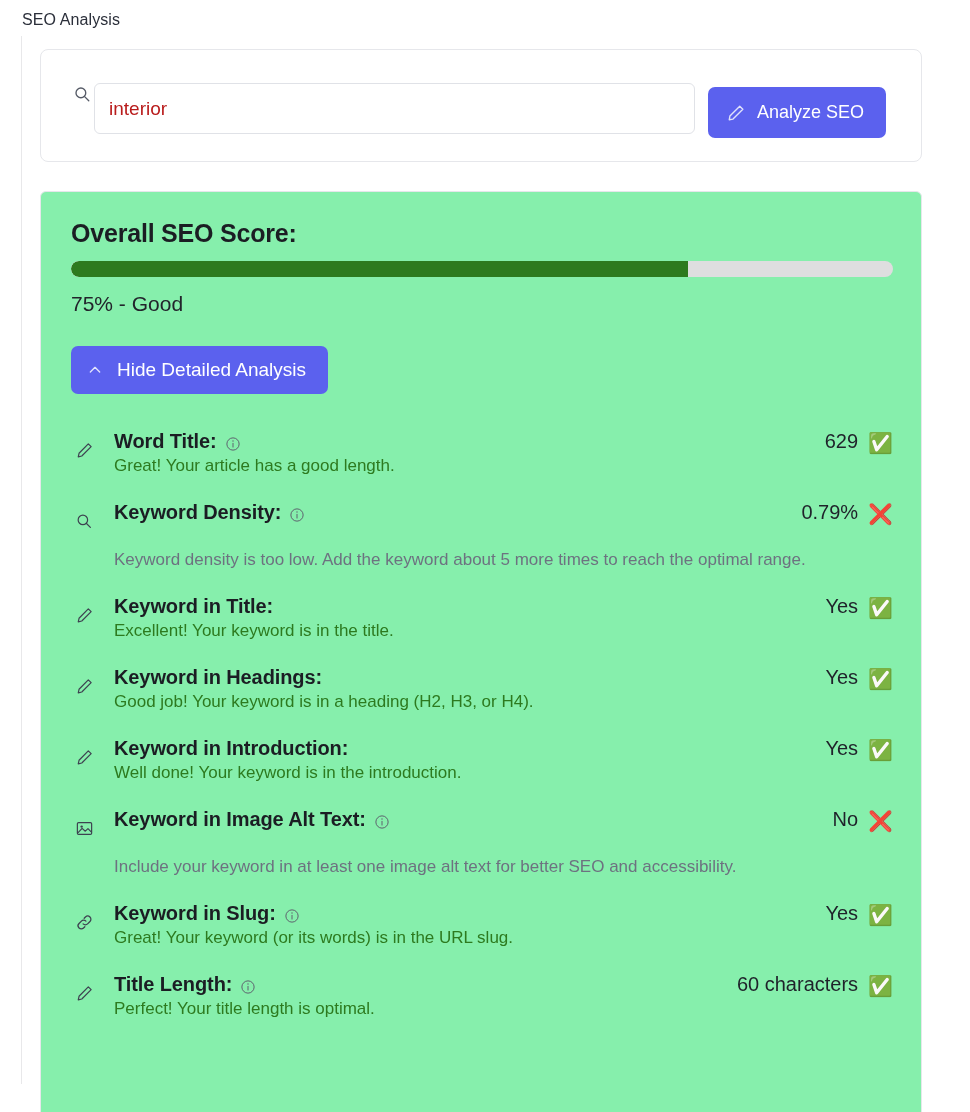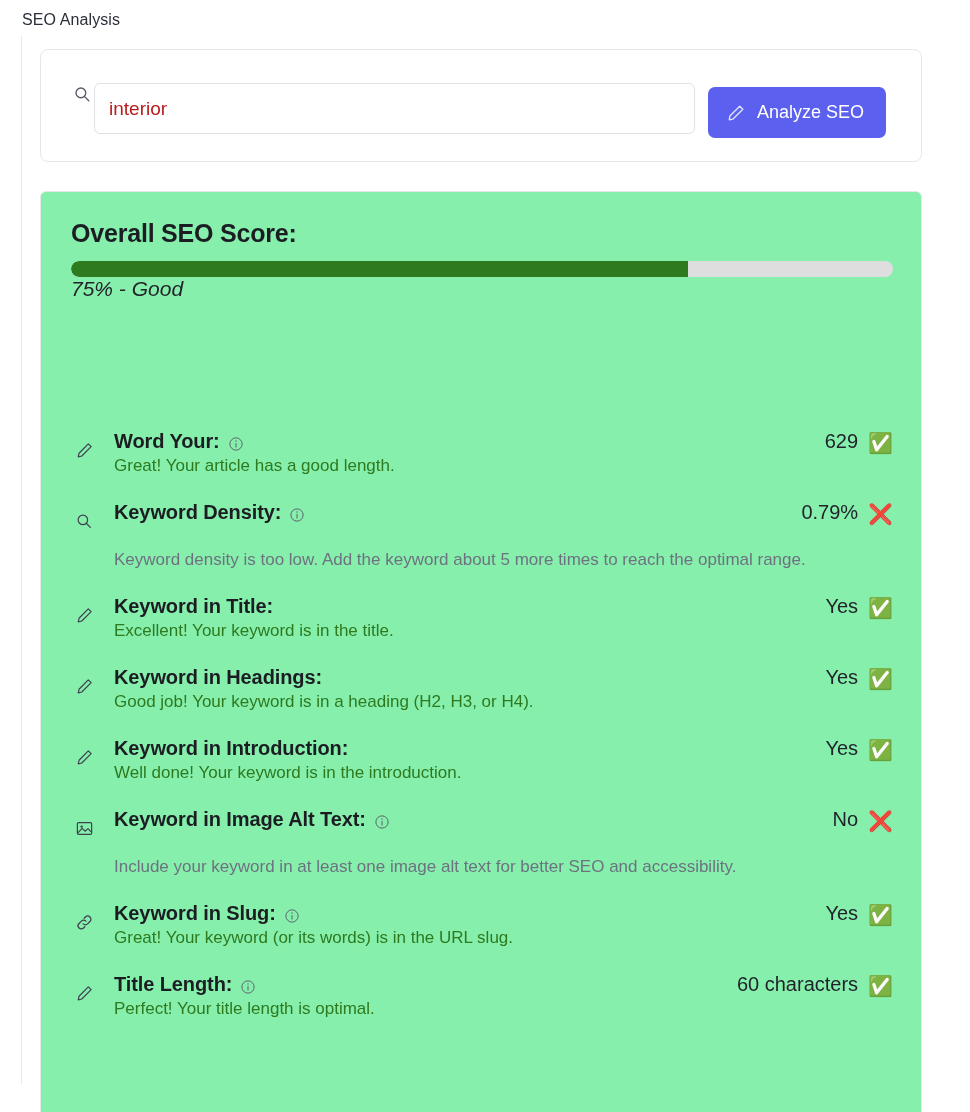--- a/index.html
+++ b/index.html
@@ -110,24 +110,23 @@
     border-radius: 8px;
     overflow: hidden;
   }
   .progress-fill {
     height: 100%;
     background: #2d7a1f;
     border-radius: 8px 0 0 8px;
   }
   .score-label {
     position: absolute;
-    left: 30px; top: 85px;
+    left: 30px; top: 100px;
     font-size: 21px;
     color: #22242b;
-    font-style: italic;
   }
   .toggle-btn {
     position: absolute;
     left: 30px; top: 154px;
     height: 48px;
     padding: 0 22px 0 16px;
     background: #5b61ee;
     border: none;
     border-radius: 7px;
     color: #fff;
@@ -241,31 +240,39 @@
   <div class="results-card">
 
     <div class="score-title">Overall SEO Score:</div>
 
     <div class="progress-track">
       <div class="progress-fill" style="width: 75%;"></div>
     </div>
 
     <div class="score-label">75% - Good</div>
 
+    <button class="toggle-btn">
+      <span style="display:inline-flex;">
+        <svg width="16" height="16" viewBox="0 0 24 24" fill="none" stroke="#e2e4fc" stroke-width="2" stroke-linecap="round" stroke-linejoin="round">
+          <polyline points="5,15 12,8 19,15"></polyline>
+        </svg>
+      </span>
+      <span>Hide Detailed Analysis</span>
+    </button>
 
     <div class="metrics">
         <div class="metric">
           <span class="metric-icon">
             <svg width="19" height="19" viewBox="0 0 24 24" fill="none" stroke="currentColor" stroke-width="1.5" stroke-linecap="round" stroke-linejoin="round">
               <path d="M16.8 3.6l3.6 3.6L8.6 19 4.1 20l1-4.5z"></path>
             </svg>
           </span>
           <div class="metric-head">
             <span class="metric-name-wrap">
-              <span class="metric-name">Word Your:</span>
+              <span class="metric-name">Word Title:</span>
               <span class="info-icon">
                 <svg width="16" height="16" viewBox="0 0 24 24" fill="none" stroke="currentColor" stroke-width="1.5">
                   <circle cx="12" cy="12" r="9.2"></circle>
                   <line x1="12" y1="11" x2="12" y2="16.6" stroke-linecap="round"></line>
                   <circle cx="12" cy="7.6" r="1.05" fill="currentColor" stroke="none"></circle>
                 </svg>
               </span>
             </span>
             <span class="metric-right">
               <span class="metric-value">629</span>

